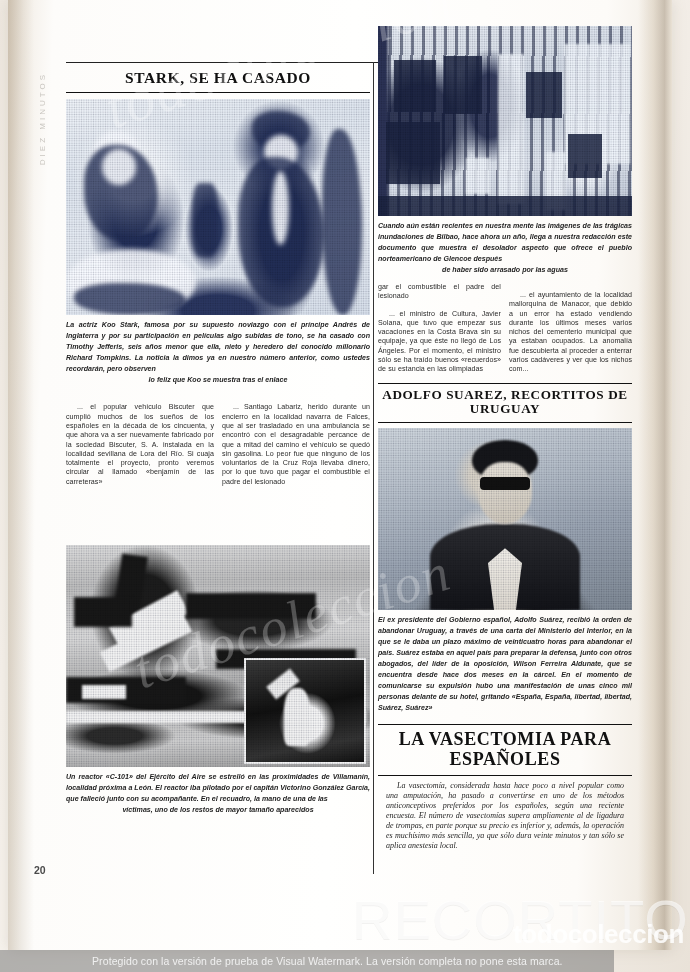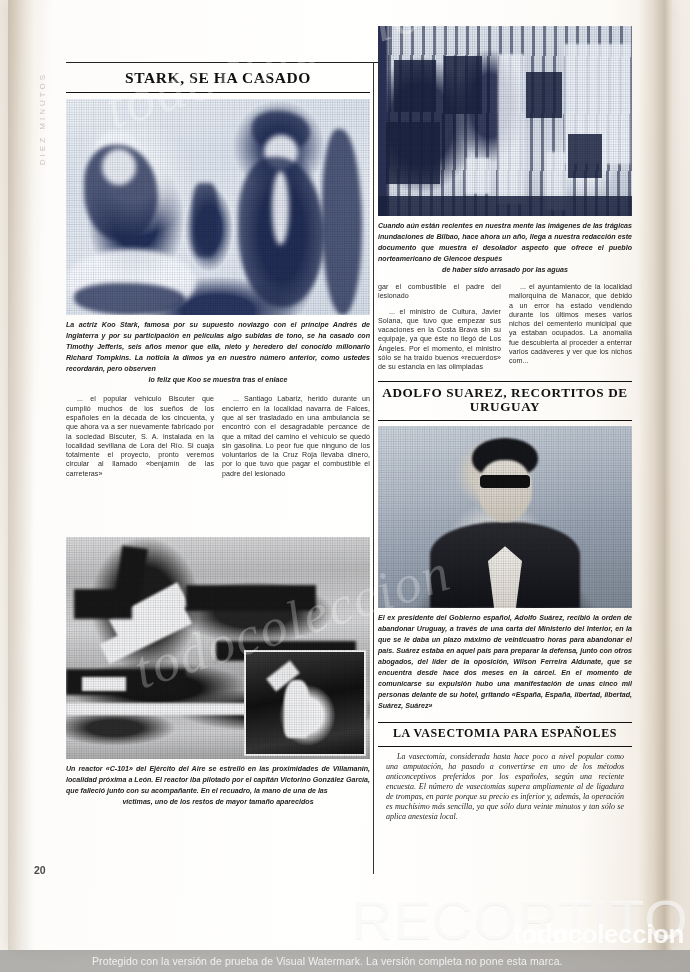--- a/index.html
+++ b/index.html
@@ -98,21 +98,21 @@
   .headline {
     font-family: "Liberation Serif", serif;
     font-weight: 700;
     letter-spacing: .6px;
     color: #111;
     line-height: 1.12;
     margin: 0;
   }
   .headline.h1 { font-size: 15.5px; }
   .headline.h2 { font-size: 13.2px; }
-  .headline.h3 { font-size: 12px; }
+  .headline.h3 { font-size: 18px; }
 
   
   .photo {
     position: relative;
     overflow: hidden;
     background: #cfd4dd;
   }
   .photo::after {
     
     content: "";
@@ -274,21 +274,21 @@
   .body-text {
     font-family: "Liberation Sans", sans-serif;
     font-size: 7.1px;
     line-height: 9.3px;
     color: #2a2a2a;
     text-align: justify;
     margin: 0;
     letter-spacing: .05px;
     word-spacing: .2px;
   }
-  .body-text.indent { text-indent: 11px; }
+  .body-text.indent { text-indent: 11px; margin-top: 8px; }
 
   .caption {
     font-family: "Liberation Sans", sans-serif;
     font-style: italic;
     font-weight: 700;
     font-size: 7.1px;
     line-height: 11px;
     color: #232323;
     text-align: justify;
     margin: 0;
@@ -382,21 +382,21 @@
     letter-spacing: 2px;
     pointer-events: none;
     user-select: none;
     white-space: nowrap;
   }
 
   #watermark-bar {
     position: absolute;
     left: 0;
     bottom: 0;
-    width: 690px;
+    width: 614px;
     height: 22px;
     background: rgba(120,120,120,.55);
     display: flex;
     align-items: center;
     padding-left: 92px;
     box-sizing: border-box;
   }
   #watermark-bar span {
     font-family: "Liberation Sans", sans-serif;
     font-size: 10.5px;

